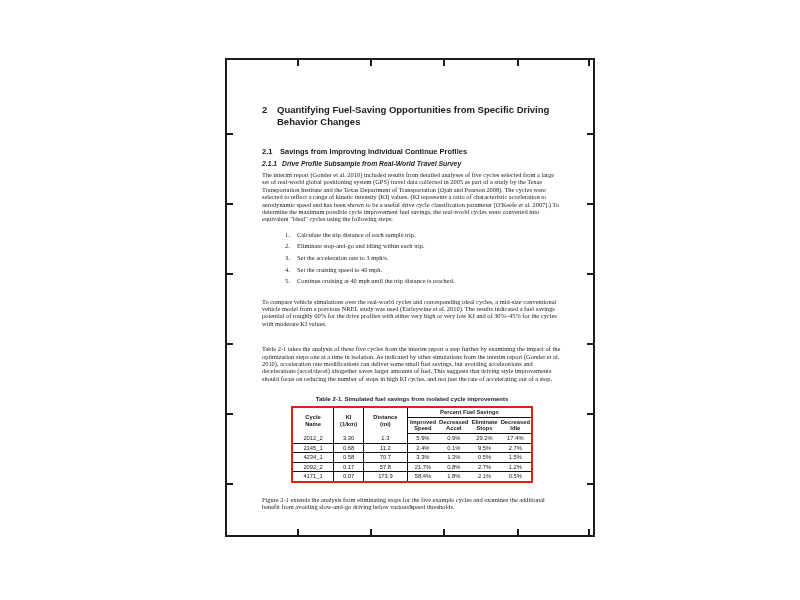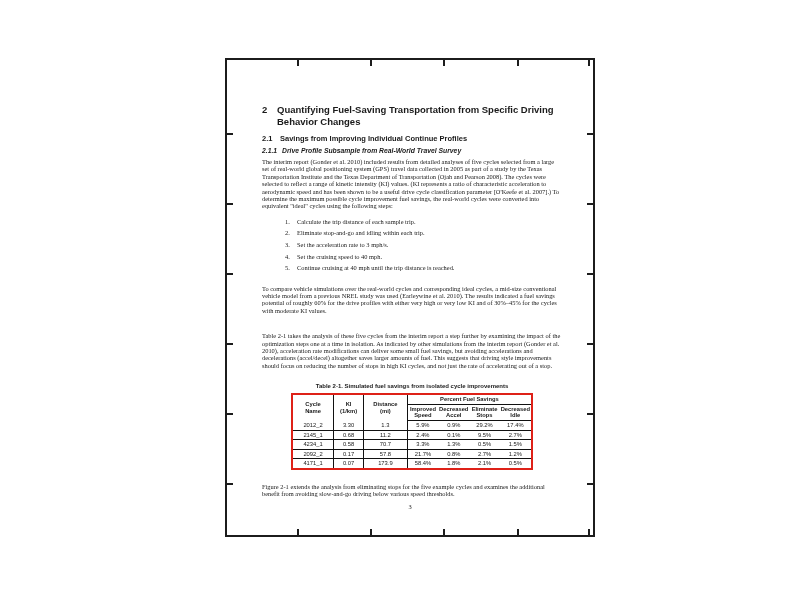--- a/index.html
+++ b/index.html
@@ -15,21 +15,21 @@
   .tick.v{width:2px;height:6px;}
   .tick.h{width:6px;height:2px;}
   .content{position:absolute;left:35px;right:31px;top:0;}
   .h1{
     font-family:"Liberation Sans", sans-serif;font-weight:bold;
     font-size:9.5px;line-height:11.5px;display:flex;margin-top:44px;
   }
   .h1 .num{flex:0 0 15px;}
   .h2{
     font-family:"Liberation Sans", sans-serif;font-weight:bold;
-    font-size:7.5px;line-height:9px;display:flex;margin-top:7px;
+    font-size:7.5px;line-height:9px;display:flex;margin-top:20px;
   }
   .h2 .num{flex:0 0 18px;}
   .h3{
     font-family:"Liberation Sans", sans-serif;font-weight:bold;font-style:italic;
     font-size:6.8px;line-height:8px;display:flex;margin-top:4px;
   }
   .h3 .num{flex:0 0 20px;}
   .para{font-size:6.4px;line-height:7.4px;margin:0;}
   .p1{margin-top:3px;}
   .p2{margin-top:13px;}
@@ -68,21 +68,21 @@
   }
 </style>
 </head>
 <body>
 
 <div class="page" id="page" style="border-color: rgb(28, 28, 28);">
   <div class="content">
 
     <div class="h1">
       <span class="num">2</span>
-      <span>Quantifying Fuel-Saving Transportation from Specific Driving Behavior Changes</span>
+      <span>Quantifying Fuel-Saving Opportunities from Specific Driving Behavior Changes</span>
     </div>
 
     <div class="h2">
       <span class="num">2.1</span>
       <span>Savings from Improving Individual Continue Profiles</span>
     </div>
 
     <div class="h3">
       <span class="num">2.1.1</span>
       <span>Drive Profile Subsample from Real-World Travel Survey</span>

